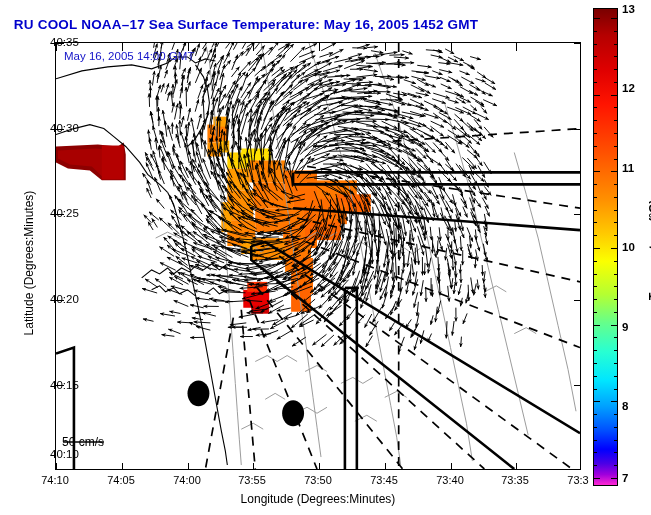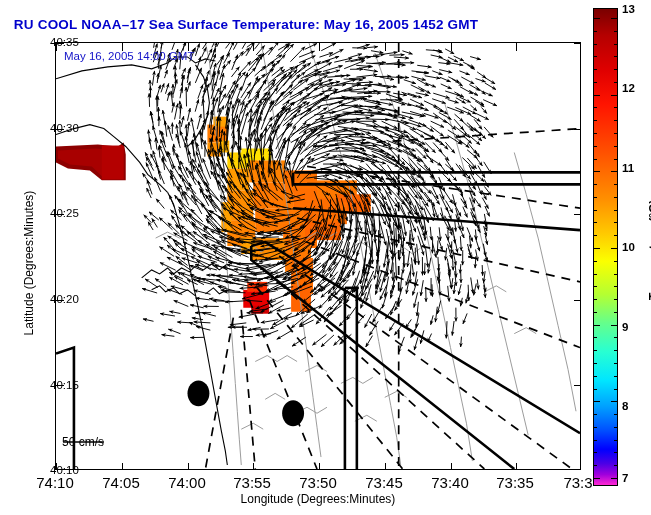--- a/index.html
+++ b/index.html
@@ -30,21 +30,21 @@
     position:absolute; left:8px; top:6px; color:#1414c8;
     font-size:11.5px; line-height:15px; white-space:nowrap;
   }
   
   #scalebox{position:absolute;left:6px;bottom:18px;color:#000;font-size:12px;}
   #scalebox .lbl{display:block;margin-bottom:2px;}
 
   
   .xtick{
     position:absolute; top:474px; transform:translateX(-50%);
-    font-size:15px; color:#000; white-space:nowrap;
+    font-size:11px; color:#000; white-space:nowrap;
   }
   .ytick{
     position:absolute; left:50px; transform:translateY(-50%);
     text-align:right; font-size:11.5px; color:#000; white-space:nowrap;
   }
   #xlabel{
     position:absolute; left:55px; width:526px; top:492px;
     text-align:center; font-size:12px; color:#000;
   }
   #ylabel{
@@ -1687,21 +1687,21 @@
     <span class="xtick" style="left:515px">73:35</span>
     <span class="xtick" style="left:578px">73:3</span>
   </div>
 
   <div id="yticks">
     <span class="ytick" style="top:42px">40:35</span>
     <span class="ytick" style="top:128px">40:30</span>
     <span class="ytick" style="top:213px">40:25</span>
     <span class="ytick" style="top:299px">40:20</span>
     <span class="ytick" style="top:385px">40:15</span>
-    <span class="ytick" style="top:470px">40:10</span>
+    <span class="ytick" style="top:454px">40:10</span>
   </div>
 
   <div id="xlabel">Longitude (Degrees:Minutes)</div>
   <div id="ylabel">Latitude (Degrees:Minutes)</div>
 
   <div id="cbar">
     <div id="cbargrad" style="background: linear-gradient(rgb(122, 0, 0) 0%, rgb(181, 0, 0) 5.5%, rgb(224, 0, 0) 13%, rgb(255, 20, 0) 20%, rgb(255, 80, 0) 30%, rgb(255, 144, 0) 40%, rgb(255, 200, 0) 47%, rgb(251, 255, 0) 53%, rgb(180, 255, 50) 60%, rgb(100, 255, 140) 66%, rgb(40, 255, 210) 72%, rgb(0, 230, 255) 78%, rgb(0, 160, 255) 83.5%, rgb(0, 80, 255) 88.5%, rgb(0, 0, 255) 92.5%, rgb(75, 0, 230) 95.5%, rgb(160, 0, 220) 97.8%, rgb(255, 40, 210) 100%);"></div>
   <div class="cbtickmark l" style="top: 9px; width: 6px;"></div>
       <div class="cbtickmark " style="top: 9px; width: 6px;"></div>
       <div class="cbtickmark l" style="top: 21.7778px; width: 3px;"></div>

